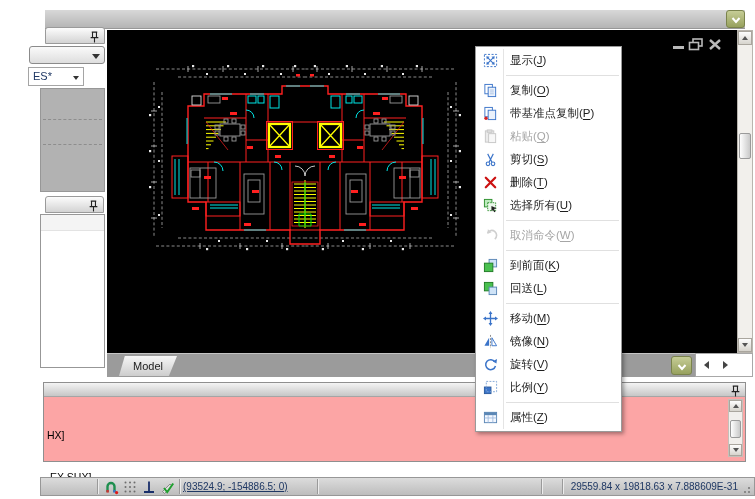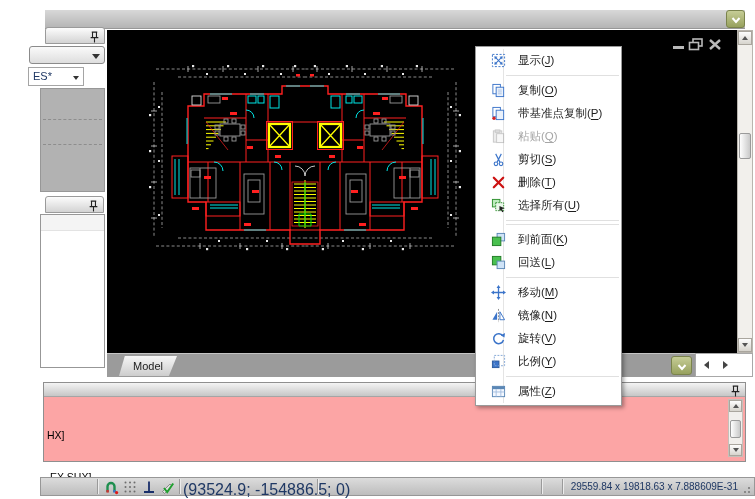--- a/index.html
+++ b/index.html
@@ -59,29 +59,29 @@
           background:linear-gradient(#f4f4f4,#c6c6c6);border-bottom:1px solid #a5a5a5;}
   .cmdtext{position:absolute;left:3px;top:17px;font-size:10.5px;color:#000;line-height:14px;white-space:pre;}
   .cmdsb{position:absolute;right:2px;top:16px;width:15px;height:58px;background:#f1efec;border:1px solid #c4c0b9;box-sizing:border-box;}
 
   
   .statusbar{left:40px;top:477px;width:715px;height:19px;
              background:linear-gradient(#dcdcdc,#bdbdbd);border:1px solid #979797;box-sizing:border-box;}
   .sdiv{position:absolute;top:1px;bottom:1px;width:0;border-left:1px solid #9a9a9a;border-right:1px solid #ececec;}
   .stoggles{position:absolute;left:62px;top:1px;display:flex;gap:3px;}
   .stoggle{width:16px;height:16px;}
-  .scoords{position:absolute;left:142px;top:3px;font-size:16px;color:#1f3864;}
+  .scoords{position:absolute;left:142px;top:3px;font-size:10px;color:#1f3864;text-decoration:underline;}
   .sdims{position:absolute;left:525px;top:3px;width:172px;text-align:right;font-size:10px;color:#1f3864;}
   .sgrip{position:absolute;right:2px;bottom:2px;width:12px;height:12px;}
 
   
   .ctxmenu{left:475px;top:46px;width:147px;background:#fff;border:1px solid #9a9a9a;
            box-shadow:2px 2px 4px rgba(0,0,0,.35);padding:2px 0;box-sizing:border-box;}
   .ctxmenu::before{content:"";position:absolute;left:27px;top:2px;bottom:2px;border-left:1px solid #e4e4e4;}
-  .menu-item{display:flex;align-items:center;height:23px;padding-left:12px;font-size:11.5px;color:#1e1e1e;position:relative;}
+  .menu-item{display:flex;align-items:center;height:23px;padding-left:4px;font-size:11.5px;color:#1e1e1e;position:relative;}
   .menu-item .mi-icon{width:20px;height:16px;display:flex;align-items:center;justify-content:center;flex:0 0 20px;}
   .menu-item .mi-icon svg{width:15px;height:15px;}
   .menu-item .mi-label{margin-left:10px;white-space:nowrap;}
   .menu-item.disabled{color:#a6a6a6;}
   .menu-item.disabled .mi-icon{filter:grayscale(1);opacity:.55;}
   .menu-sep{height:1px;background:#e0e0e0;margin:3px 2px 3px 30px;}
   u{text-underline-offset:1.5px;}
 
   
   .w{stroke:var(--cad-red);fill:none;stroke-width:1;}
@@ -385,20 +385,29 @@
         <span class="mi-icon">
           <svg viewBox="0 0 16 16">
             <rect x="1.5" y="1.5" width="8" height="8" fill="#bdebbd" stroke="#2d8f2d"></rect>
             <rect x="5" y="5" width="8.5" height="8.5" fill="#eaf7ea" stroke="#2d8f2d" stroke-dasharray="1.6 1.1"></rect>
             <polygon points="9,8.5 14.5,10.8 11.8,11.8 13.3,14.6 12,15.2 10.7,12.4 9,14" fill="#222"></polygon>
           </svg>
         </span>
         <span class="mi-label">选择所有(<u>U</u>)</span>
       </div>
       <div class="menu-sep"></div>
+      <div class="menu-item disabled">
+        <span class="mi-icon">
+          <svg viewBox="0 0 16 16">
+            <path d="M12.6 11.8 A5.2 5.2 0 1 0 4.8 5.2" fill="none" stroke="#a8a8a8" stroke-width="1.7"></path>
+            <polygon points="5.2,1.4 4.6,6.4 9.2,4.6" fill="#a8a8a8"></polygon>
+          </svg>
+        </span>
+        <span class="mi-label">取消命令(<u>W</u>)</span>
+      </div>
       <div class="menu-sep"></div>
       <div class="menu-item">
         <span class="mi-icon">
           <svg viewBox="0 0 16 16">
             <rect x="6.5" y="1.5" width="8" height="8" fill="#cfe3f7" stroke="#5b87b5"></rect>
             <rect x="1.5" y="5.5" width="9" height="9" fill="#49c04f" stroke="#1f7a24"></rect>
           </svg>
         </span>
         <span class="mi-label">到前面(<u>K</u>)</span>
       </div>

